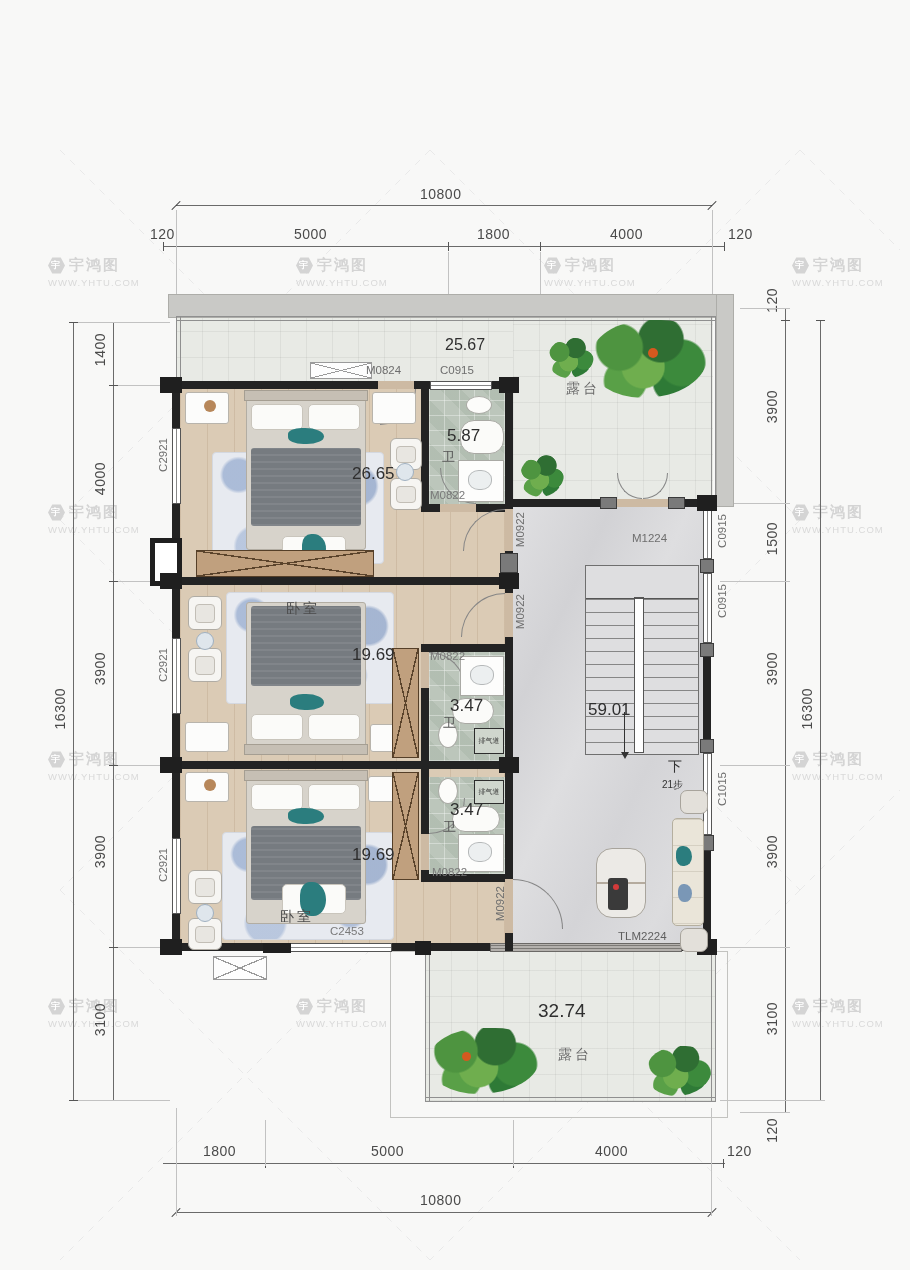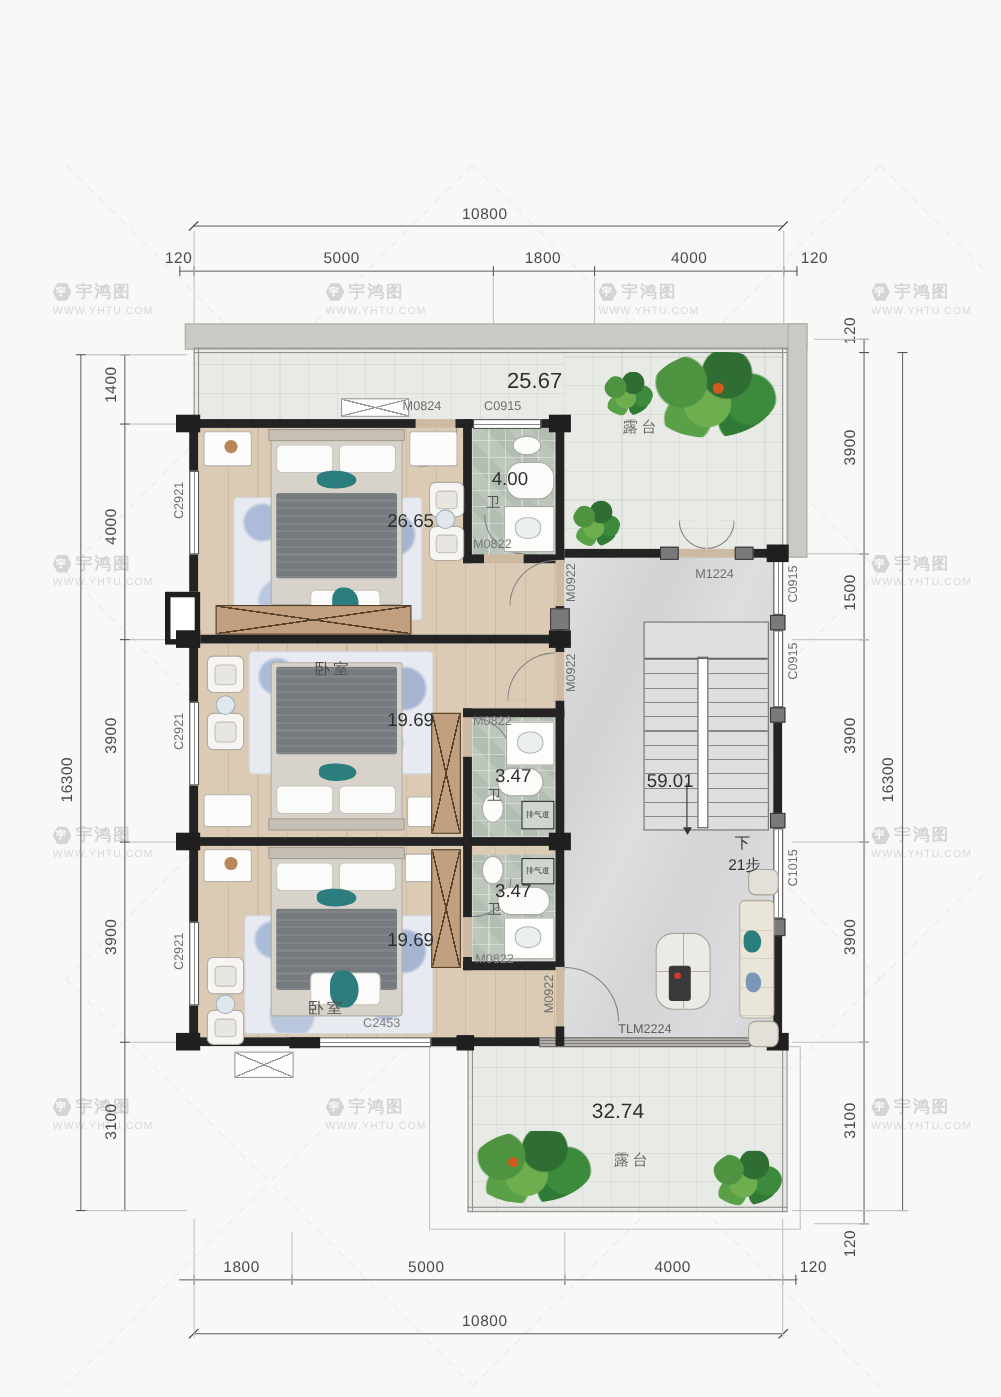--- a/index.html
+++ b/index.html
@@ -518,56 +518,56 @@
 
   <div class="sofa" style="left:672px;top:818px;width:32px;height:108px"></div>
   <div class="teal" style="left:676px;top:846px;width:16px;height:20px"></div>
   <div class="teal" style="left:678px;top:884px;width:14px;height:18px;background:#7a97b6"></div>
   <div class="ctable" style="left:596px;top:848px;width:50px;height:70px"></div>
   <div class="abs" style="left:608px;top:878px;width:20px;height:32px;background:#3a3a3a;border-radius:3px"></div>
   <div class="dot" style="left:613px;top:884px;width:6px;height:6px;background:#d43a3a"></div>
   <div class="pouf" style="left:680px;top:790px;width:28px;height:24px"></div>
   <div class="pouf" style="left:680px;top:928px;width:28px;height:24px"></div>
 
-  <div class="lbl area" style="left:461px;top:336px;font-size:20px">25.67</div>
+  <div class="lbl area" style="left:445px;top:336px;font-size:16px">25.67</div>
   <div class="lbl rname" style="left:566px;top:380px;color:#6b6b6b">露台</div>
   <div class="lbl code" style="left:366px;top:364px">M0824</div>
   <div class="lbl code" style="left:440px;top:364px">C0915</div>
 
-  <div class="lbl area" style="left:447px;top:426px">4.00</div>
+  <div class="lbl area" style="left:447px;top:426px">5.87</div>
   <div class="lbl" style="left:442px;top:448px;font-size:13px;color:#555">卫</div>
   <div class="lbl area" style="left:352px;top:464px">26.65</div>
   <div class="lbl code" style="left:430px;top:489px;color:#7a7a7a">M0822</div>
 
   <div class="lbl code vert" style="left:157px;top:438px">C2921</div>
   <div class="lbl code vert" style="left:157px;top:648px">C2921</div>
   <div class="lbl code vert" style="left:157px;top:848px">C2921</div>
 
   <div class="lbl code vert" style="left:514px;top:512px">M0922</div>
   <div class="lbl code vert" style="left:514px;top:594px">M0922</div>
   <div class="lbl code vert" style="left:494px;top:886px">M0922</div>
-  <div class="lbl code" style="left:632px;top:516px">M1224</div>
+  <div class="lbl code" style="left:632px;top:532px">M1224</div>
   <div class="lbl code vert" style="left:716px;top:514px">C0915</div>
   <div class="lbl code vert" style="left:716px;top:584px">C0915</div>
   <div class="lbl code vert" style="left:716px;top:772px">C1015</div>
 
   <div class="lbl rname" style="left:286px;top:600px">卧室</div>
   <div class="lbl area" style="left:352px;top:645px">19.69</div>
   <div class="lbl code" style="left:430px;top:650px;color:#7a7a7a">M0822</div>
   <div class="lbl area" style="left:450px;top:696px">3.47</div>
   <div class="lbl" style="left:443px;top:714px;font-size:13px;color:#555">卫</div>
 
   <div class="lbl area" style="left:588px;top:700px">59.01</div>
   <div class="lbl" style="left:668px;top:758px;font-size:14px;color:#333">下</div>
-  <div class="lbl" style="left:662px;top:778px;font-size:14px;color:#333">21步</div>
+  <div class="lbl" style="left:662px;top:778px;font-size:10px;color:#333">21步</div>
 
   <div class="lbl area" style="left:352px;top:845px">19.69</div>
   <div class="lbl rname" style="left:280px;top:908px">卧室</div>
   <div class="lbl area" style="left:450px;top:800px">3.47</div>
   <div class="lbl" style="left:443px;top:818px;font-size:13px;color:#555">卫</div>
   <div class="lbl code" style="left:432px;top:866px;color:#7a7a7a">M0822</div>
   <div class="lbl code" style="left:330px;top:925px;color:#7a7a7a">C2453</div>
-  <div class="lbl code" style="left:562px;top:930px;color:#5e5e5e">TLM2224</div>
+  <div class="lbl code" style="left:618px;top:930px;color:#5e5e5e">TLM2224</div>
 
   <div class="lbl area" style="left:538px;top:1000px;font-size:19px">32.74</div>
   <div class="lbl rname" style="left:558px;top:1046px;color:#6b6b6b">露台</div>
 
 </div>
 
 </body></html>

